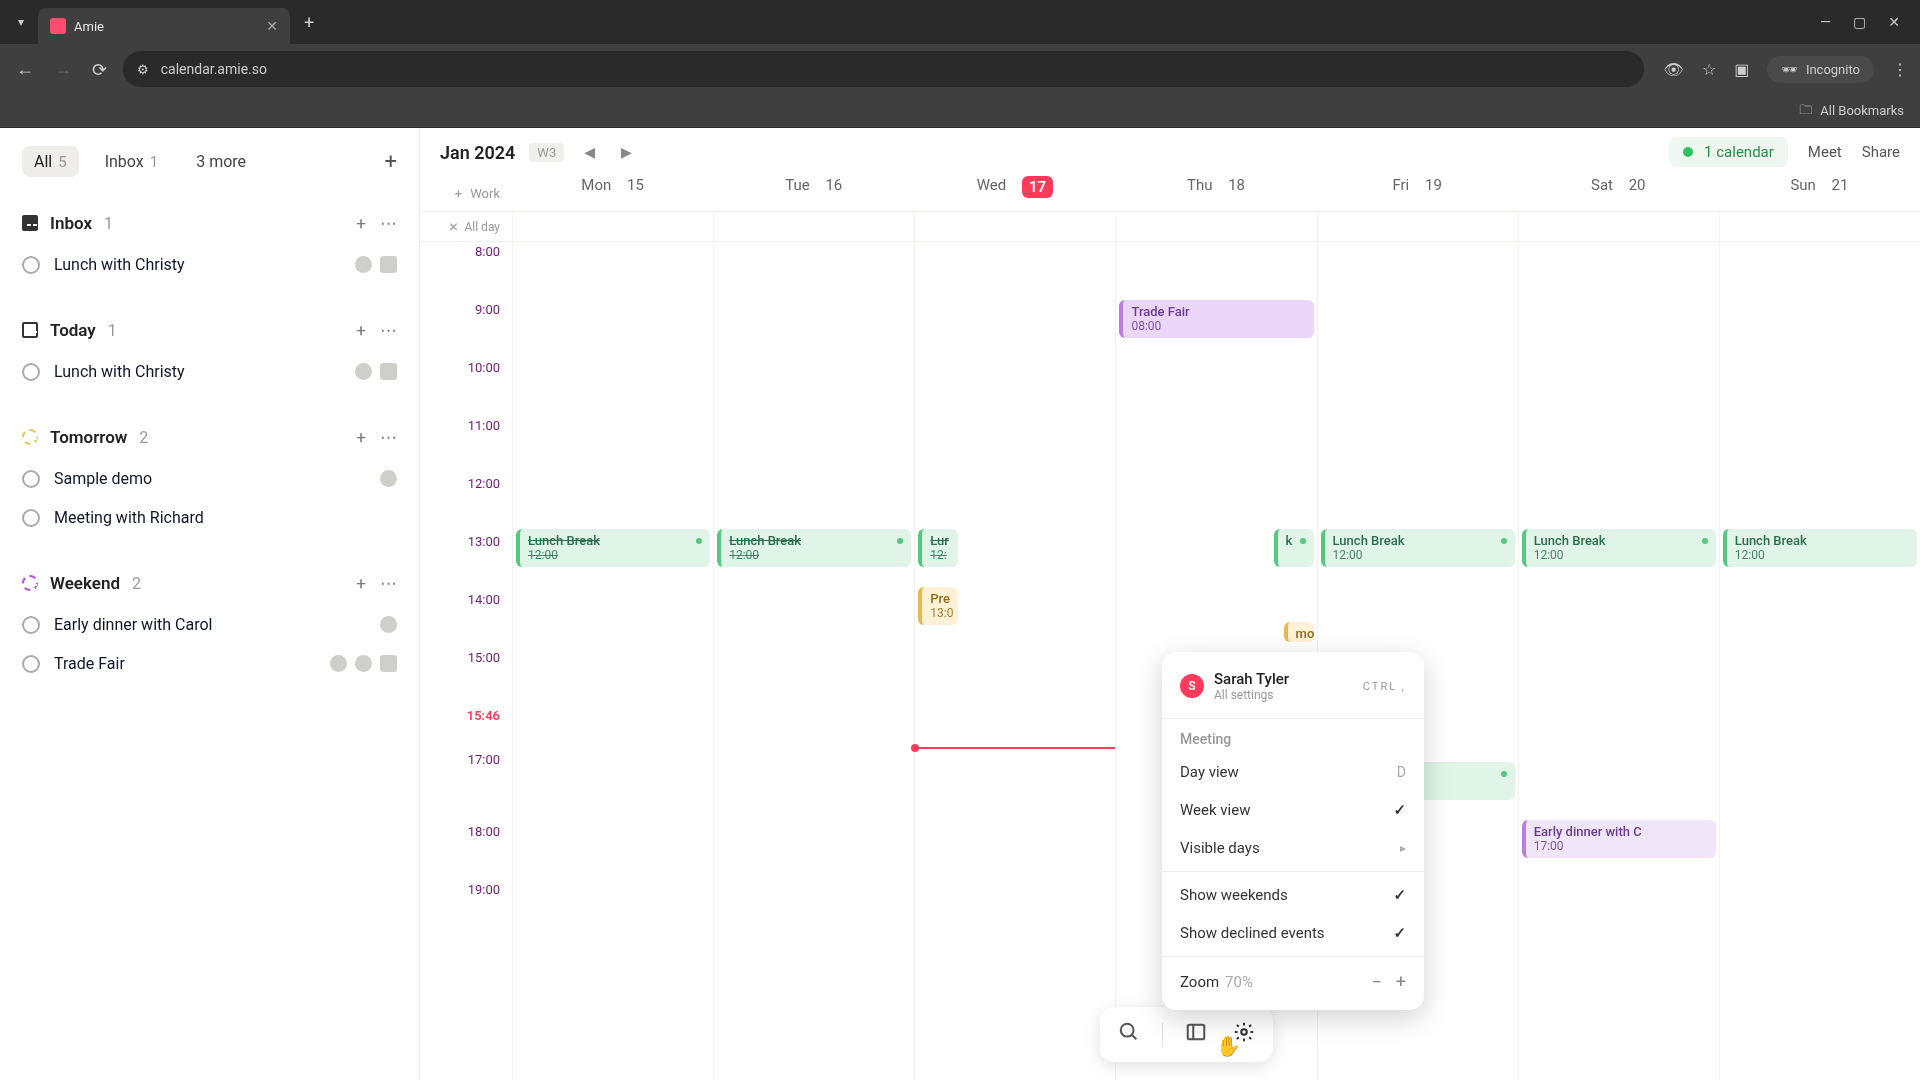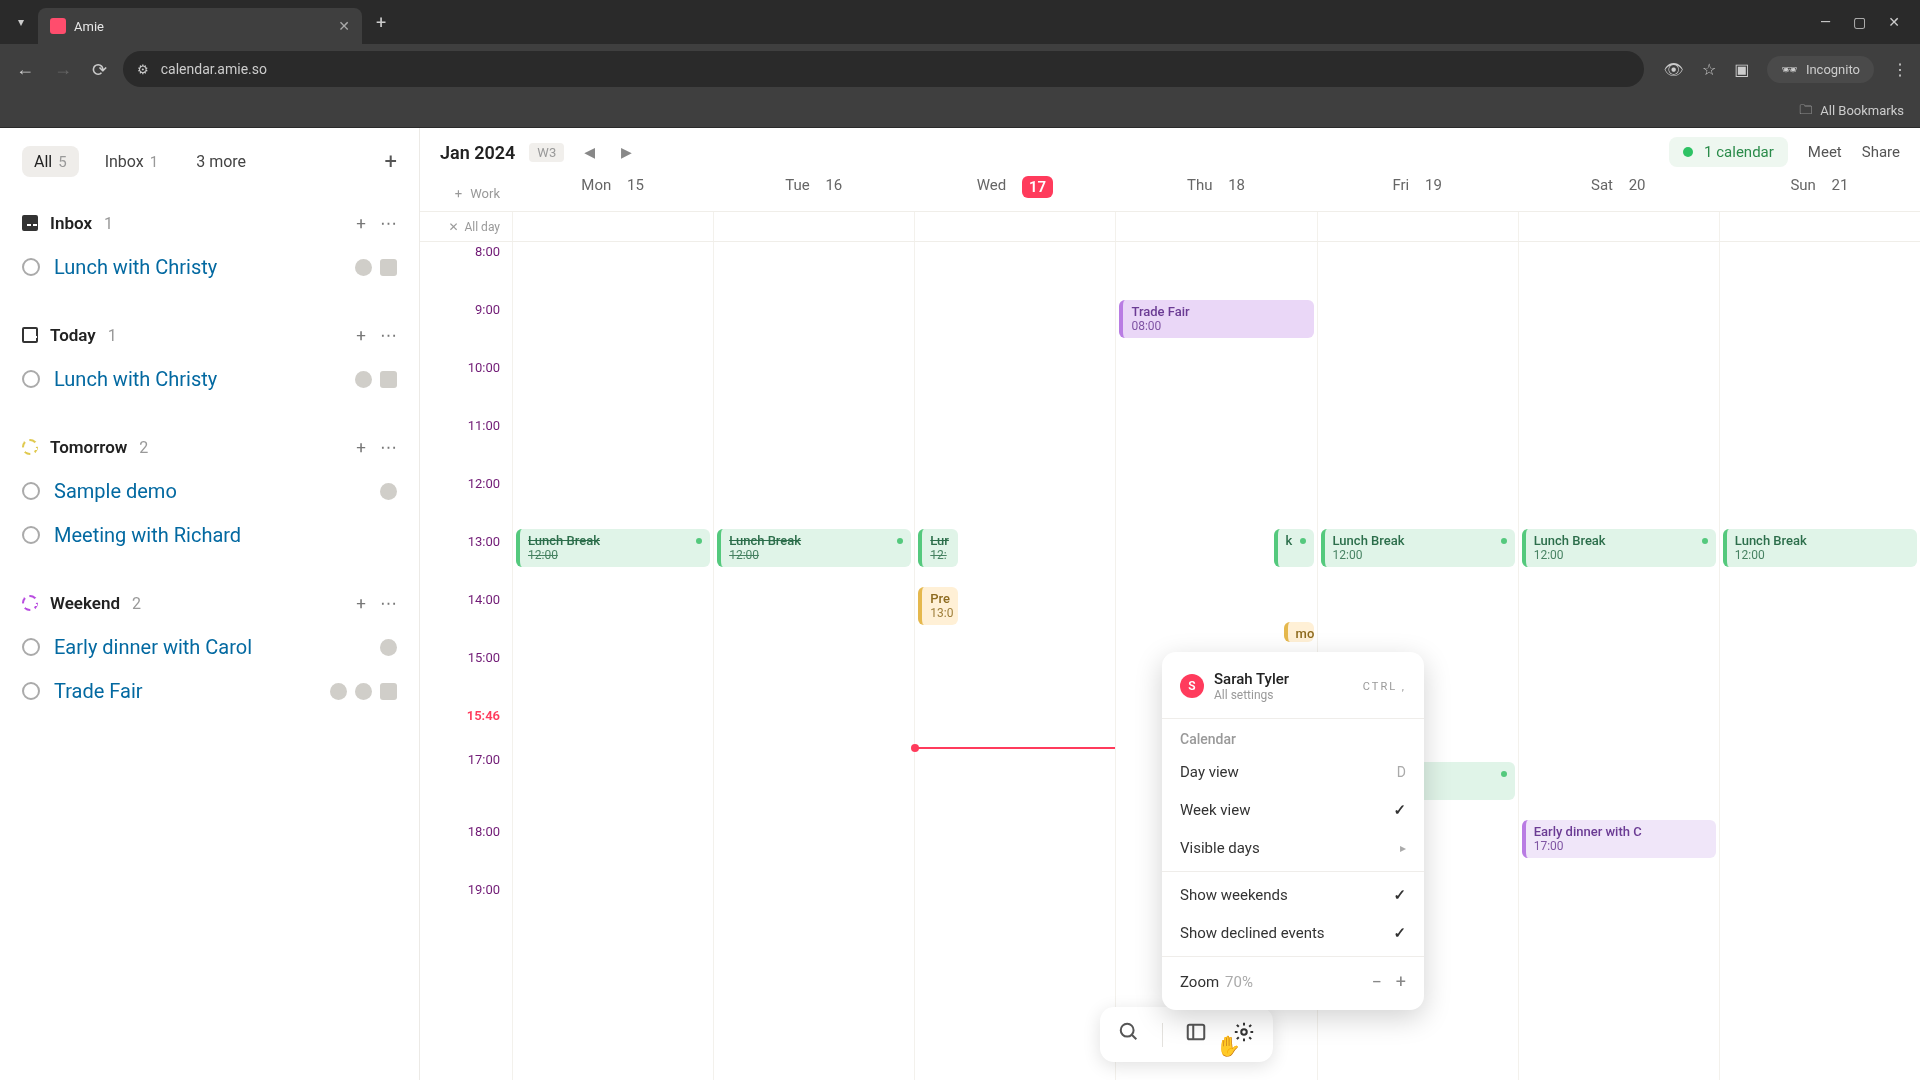--- a/index.html
+++ b/index.html
@@ -1,21 +1,21 @@
 <!DOCTYPE html>
 <html><head>
 <meta charset="utf-8">
 <style>
 * { margin:0; padding:0; box-sizing:border-box; font-family:-apple-system,BlinkMacSystemFont,"Segoe UI",Roboto,sans-serif; }
 body { width:1920px; height:1080px; overflow:hidden; background:#fff; position:relative; }
 
 
 .browser-chrome { background:#2a2a2a; height:44px; display:flex; align-items:center; padding:0 8px; gap:4px; }
 .tab-dropdown { width:26px; height:26px; border-radius:4px; display:flex; align-items:center; justify-content:center; color:#ccc; font-size:12px; }
-.browser-tab { background:#3f3f3f; border-radius:8px 8px 0 0; height:36px; display:flex; align-items:center; padding:0 12px; gap:8px; margin-top:8px; color:#e6e6e6; font-size:13px; width:324px; position:relative; }
+.browser-tab { background:#3f3f3f; border-radius:8px 8px 0 0; height:36px; display:flex; align-items:center; padding:0 12px; gap:8px; margin-top:8px; color:#e6e6e6; font-size:13px; width:252px; position:relative; }
 .tab-favicon { width:16px; height:16px; background:#ff4d6d; border-radius:3px; }
 .tab-close { margin-left:auto; color:#aaa; font-size:14px; }
 .new-tab { color:#ccc; font-size:18px; padding:0 10px; }
 .chrome-right { margin-left:auto; display:flex; gap:22px; color:#ccc; padding-right:12px; }
 .chrome-right span { font-size:14px; }
 
 .toolbar { background:#3f3f3f; height:50px; display:flex; align-items:center; padding:0 12px; gap:12px; }
 .nav-button { color:#ccc; font-size:18px; padding:4px; }
 .nav-button.disabled { color:#666; }
 .url-bar { flex:1; background:#2a2a2a; border-radius:24px; height:36px; display:flex; align-items:center; padding:0 14px; gap:12px; color:#ccc; font-size:14px; }
@@ -39,21 +39,21 @@
 .section-icon { width:16px; height:16px; border:2px solid #333; border-radius:2px; position:relative; background:#333; }
 .section-icon::after { content:''; position:absolute; width:4px; height:2px; background:#fff; top:7px; left:3px; box-shadow:6px 0 0 #fff; }
 .section-icon.today { background:transparent; border:2px solid #333; }
 .section-icon.tomorrow { border:2px dashed #e0c94f; background:transparent; border-radius:50%; }
 .section-icon.weekend { border:2px dashed #b94de0; background:transparent; border-radius:50%; }
 .section-title { font-size:17px; font-weight:600; color:#222; }
 .section-count { color:#999; font-size:16px; }
 .section-actions { margin-left:auto; display:flex; gap:14px; color:#777; font-size:17px; }
 .task-row { display:flex; align-items:center; gap:14px; padding:10px 0; }
 .task-checkbox { width:18px; height:18px; border:2.5px solid #aaa; border-radius:50%; flex-shrink:0; }
-.task-label { font-size:20px; color:#0369a1; }
+.task-label { font-size:16px; color:#0f172a; }
 .task-meta { margin-left:auto; display:flex; gap:8px; color:#bbb; }
 .meta-icon { width:17px; height:17px; background:#d0cec9; border-radius:3px; }
 .meta-icon.clock { border-radius:50%; }
 
 
 .main { flex:1; display:flex; flex-direction:column; position:relative; }
 .main-header { height:48px; display:flex; align-items:center; padding:0 20px; gap:14px; }
 .month-label { font-size:18px; font-weight:600; color:#222; }
 .week-pill { font-size:13px; color:#999; background:#f1efec; padding:2px 8px; border-radius:4px; }
 .nav-arrow { color:#888; font-size:14px; padding:2px 6px; }
@@ -453,21 +453,21 @@
     <div class="popup">
       <div class="popup-user">
         <div class="avatar">S</div>
         <div class="user-info">
           <div class="user-name">Sarah Tyler</div>
           <div class="user-sub">All settings</div>
         </div>
         <div class="user-short">CTRL ,</div>
       </div>
       <div class="popup-divider"></div>
-      <div class="popup-label">Calendar</div>
+      <div class="popup-label">Meeting</div>
       <div class="popup-item">
         <span>Day view</span>
         <span class="trail">D</span>
       </div>
       <div class="popup-item">
         <span>Week view</span>
         <span class="check">✓</span>
       </div>
       <div class="popup-item">
         <span>Visible days</span>

